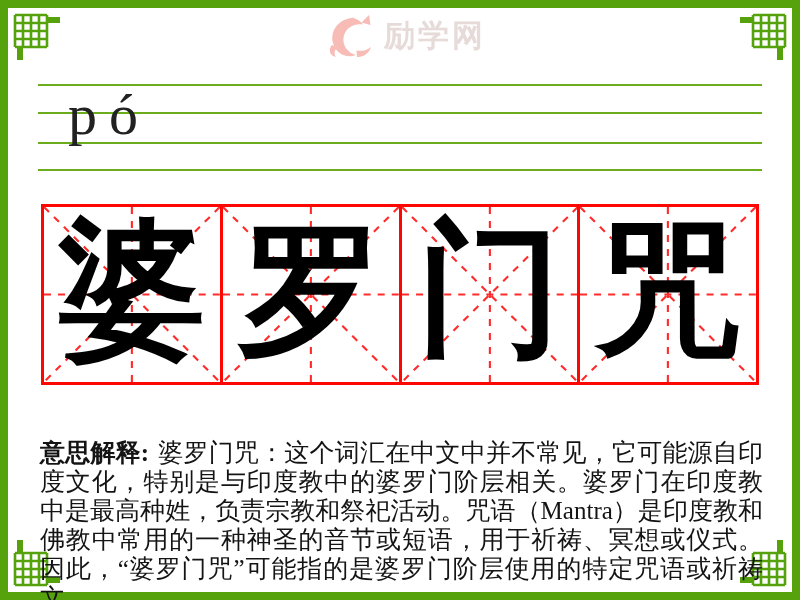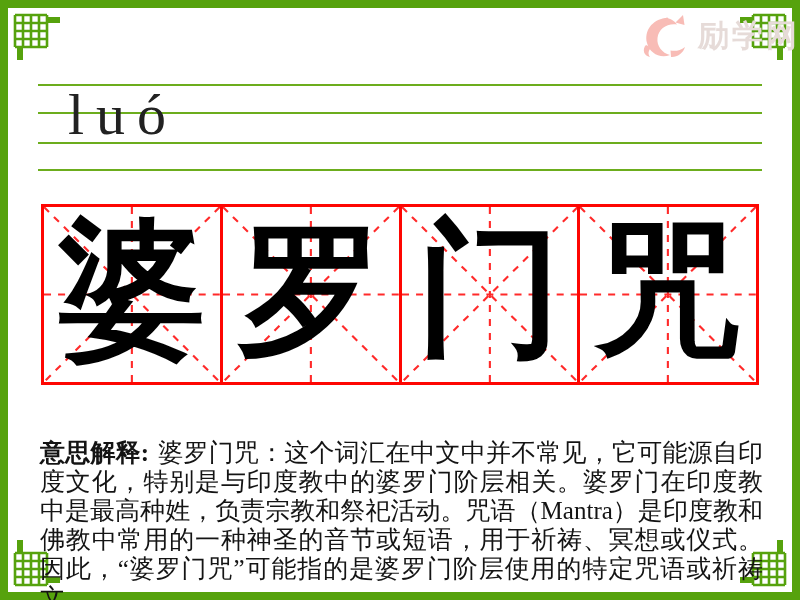--- a/index.html
+++ b/index.html
@@ -11,21 +11,21 @@
   .frame{position:absolute;inset:0;border:8px solid #56a20d;box-sizing:border-box;}
   
   .corner{position:absolute;width:50px;height:50px;}
   .corner.tl{top:10px;left:10px;}
   .corner.tr{top:10px;right:10px;transform:scaleX(-1);}
   .corner.bl{bottom:10px;left:10px;transform:scaleY(-1);}
   .corner.br{bottom:10px;right:10px;transform:scale(-1,-1);}
 
   
   .logo{position:absolute;top:12px;left:0;right:0;height:48px;
-        display:flex;justify-content:flex-end;align-items:center;gap:8px;padding-left:12px;}
+        display:flex;justify-content:center;align-items:center;gap:8px;padding-left:12px;}
   .logo-text{font-family:"Liberation Sans","DejaVu Sans",sans-serif;
         font-size:31px;font-weight:bold;color:#e6dbd8;letter-spacing:3px;}
 
   
   .pinyin-grid{position:absolute;left:38px;top:84px;width:724px;height:87px;}
   .pline{position:absolute;left:0;right:0;height:2px;background:#6cad1d;}
   .pline.l1{top:0;}.pline.l2{top:28px;}.pline.l3{top:58px;}.pline.l4{top:85px;}
   .pinyin-row{position:absolute;left:68px;width:662px;top:86px;
         display:flex;justify-content:space-between;
         font-size:58px;line-height:1;color:#222;letter-spacing:12px;}
@@ -91,21 +91,21 @@
     <span class="logo-text">励学网</span>
   </div>
 
   <div class="pinyin-grid">
     <div class="pline l1"></div>
     <div class="pline l2"></div>
     <div class="pline l3"></div>
     <div class="pline l4"></div>
   </div>
   <div class="pinyin-row">
-    <span>luó</span>
+    <span>pó</span>
   </div>
 
   <div class="char-grid">
     <div class="char-cell">
       <svg class="guides" viewBox="0 0 100 100" preserveAspectRatio="none">
         <g stroke="#ff2a2a" stroke-width="1.2" stroke-dasharray="4 4" fill="none">
           <path d="M0 0 L100 100 M100 0 L0 100 M50 0 L50 100 M0 50 L100 50"></path>
         </g>
       </svg>
       <span class="hanzi">婆</span>

